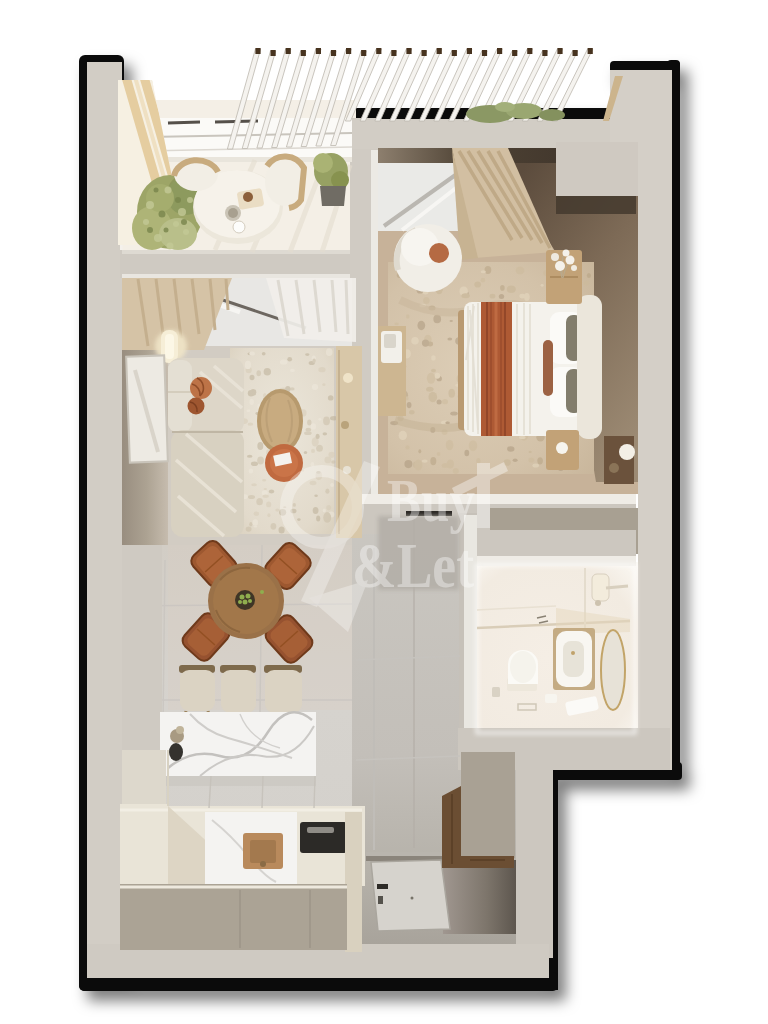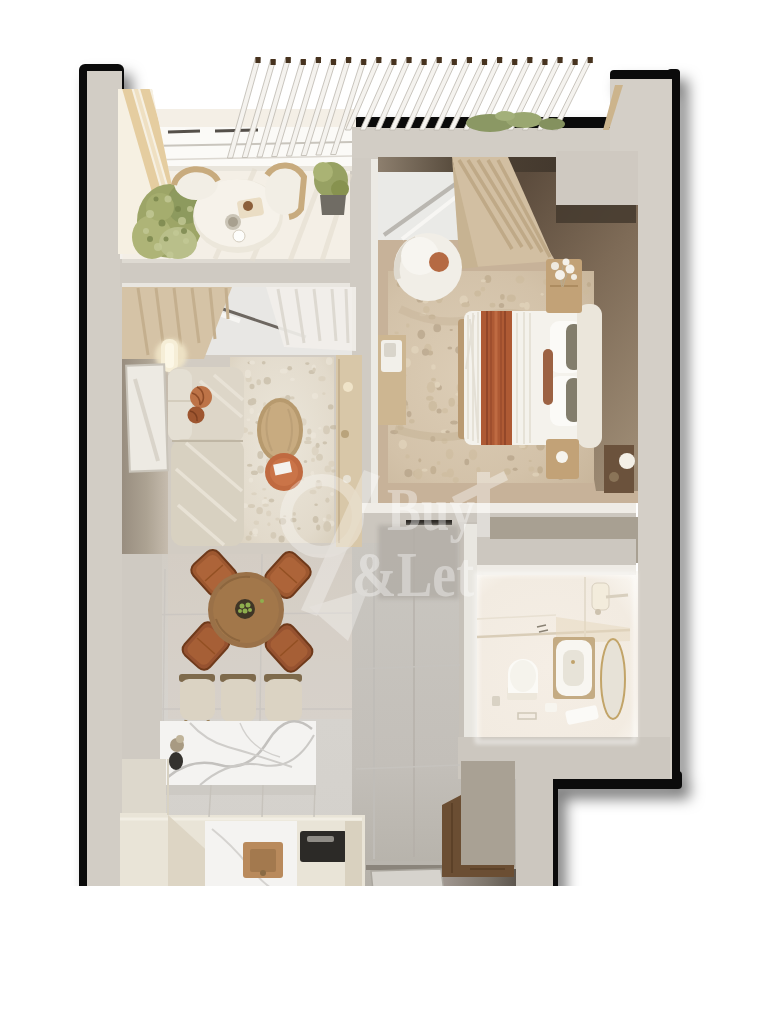--- a/index.html
+++ b/index.html
@@ -1,17 +1,17 @@
 <!DOCTYPE html>
 <html><head>
 <meta charset="utf-8">
 <style>
   html,body{margin:0;padding:0;background:#ffffff;}
-  #stage{position:relative;width:768px;height:877px;background:#fde047;overflow:hidden;
-         font-family:"Liberation Sans", sans-serif;margin-top:9px;}
+  #stage{position:relative;width:768px;height:1024px;background:#fde047;overflow:hidden;
+         font-family:"Liberation Sans", sans-serif;}
 </style>
 </head>
 <body>
 <div id="stage">
 <svg width="768" height="1024" viewBox="0 0 768 1024" xmlns="http://www.w3.org/2000/svg">
 <defs>
   <linearGradient id="bedDark" x1="0.2" y1="0" x2="0.8" y2="1">
     <stop offset="0" stop-color="#5c4c3d"></stop>
     <stop offset="0.45" stop-color="#7d6a56"></stop>
     <stop offset="1" stop-color="#9d8b74"></stop>

